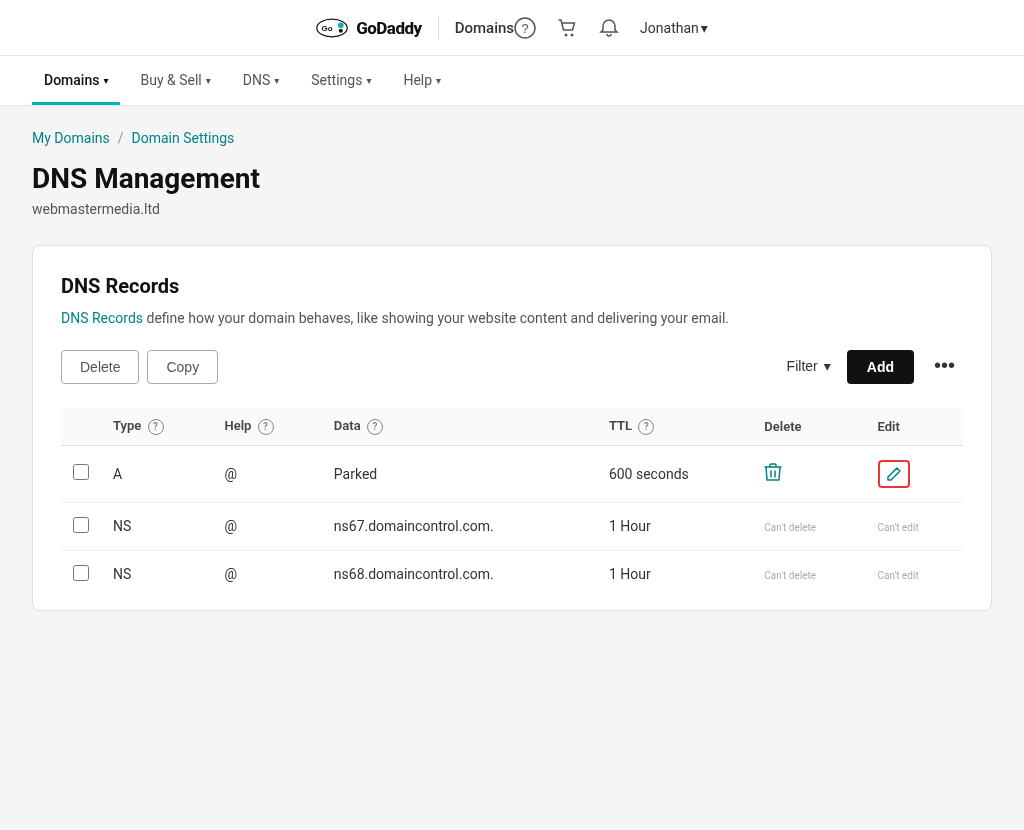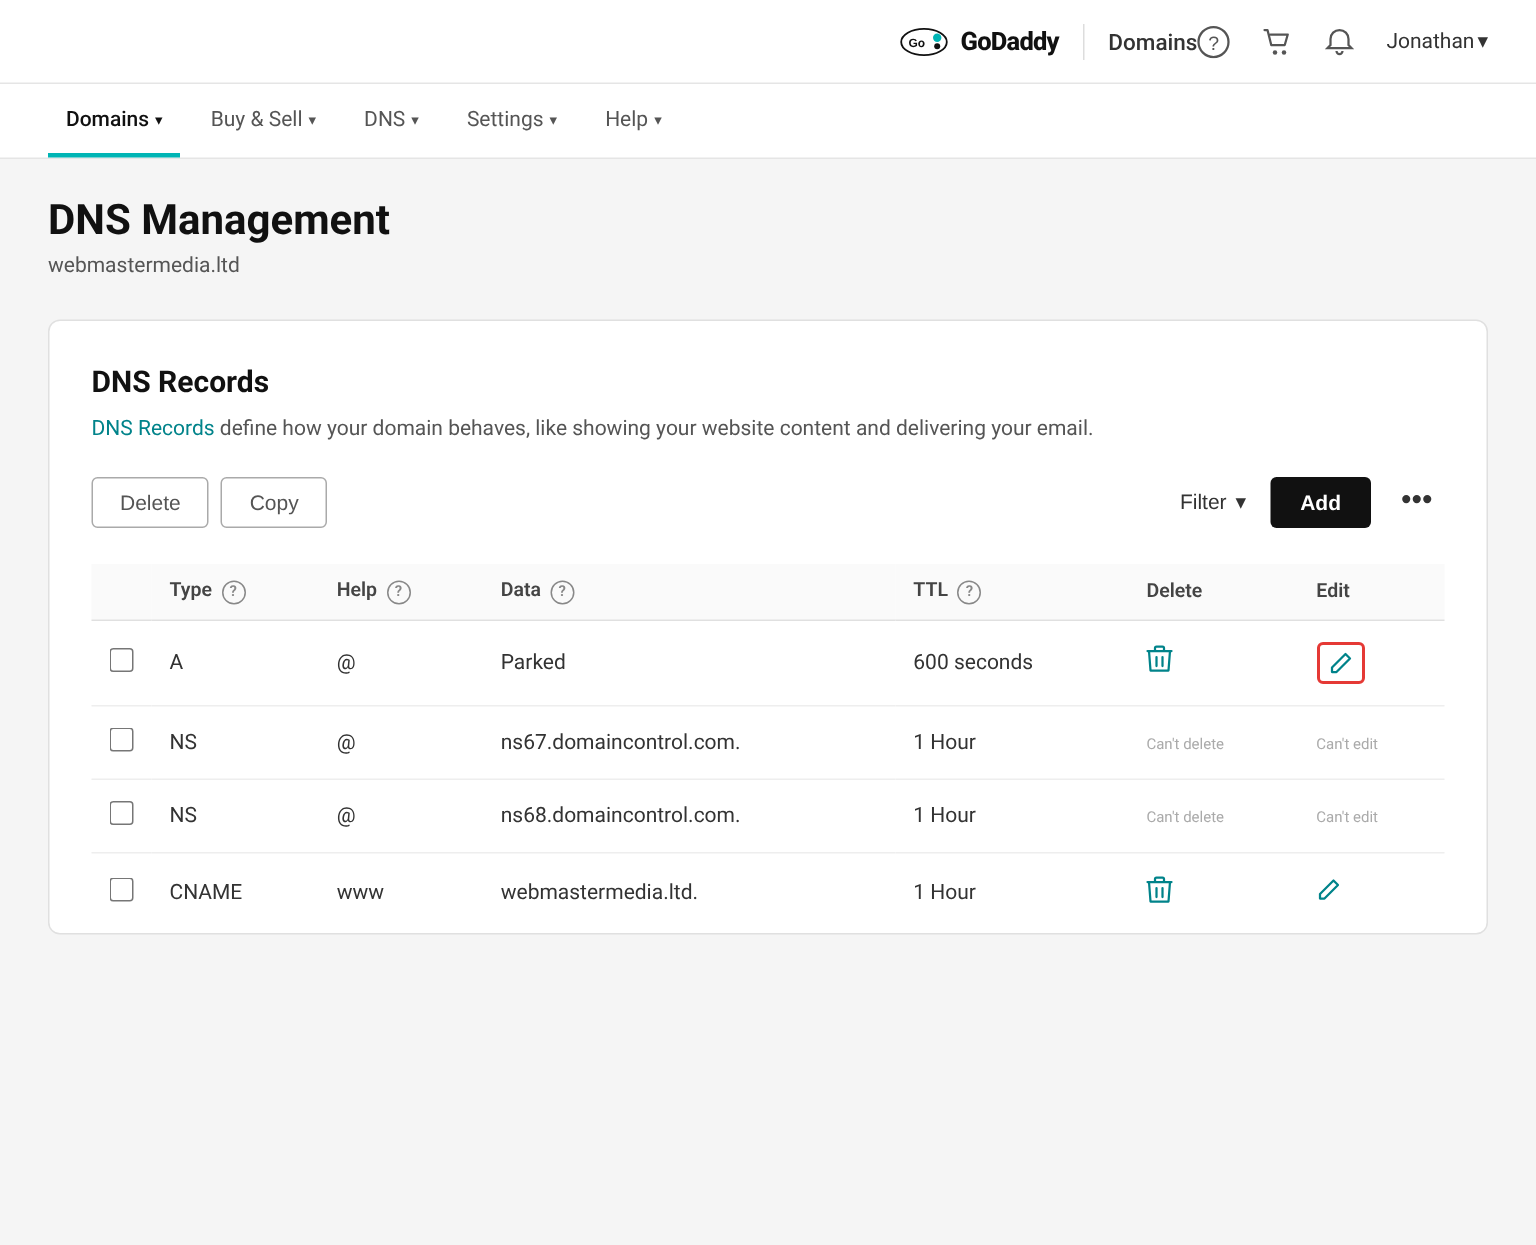--- a/index.html
+++ b/index.html
@@ -1,19 +1,19 @@
 <!DOCTYPE html>
 <html><head>
   <meta charset="utf-8">
   <style>
     * { box-sizing: border-box; margin: 0; padding: 0; }
     body { font-family: -apple-system, BlinkMacSystemFont, 'Segoe UI', Roboto, sans-serif; background: #f5f5f5; color: #333; font-size: 14px; }
 
     
-    .header { background: #fff; border-bottom: 1px solid #e5e5e5; padding: 0 32px; display: flex; align-items: center; justify-content: flex-end; height: 56px; }
+    .header { background: #fff; border-bottom: 1px solid #e5e5e5; padding: 0 32px; display: flex; align-items: center; justify-content: center; height: 56px; }
     .header-left { display: flex; align-items: center; gap: 16px; }
     .logo { display: flex; align-items: center; gap: 8px; font-size: 18px; font-weight: 700; color: #111; }
     .logo-icon { width: 32px; height: 20px; }
     .divider-v { width: 1px; height: 24px; background: #ddd; }
     .header-app { font-size: 15px; color: #333; font-weight: 500; }
     .header-right { display: flex; align-items: center; gap: 20px; }
     .header-icon { width: 22px; height: 22px; display: flex; align-items: center; justify-content: center; cursor: pointer; color: #555; font-size: 18px; }
     .user-menu { display: flex; align-items: center; gap: 2px; cursor: pointer; font-size: 14px; color: #333; }
 
     
@@ -25,21 +25,21 @@
     
     .page { background: #f5f5f5; padding: 24px 32px 40px; min-height: calc(100vh - 112px); }
     .breadcrumb { display: flex; align-items: center; gap: 8px; margin-bottom: 16px; font-size: 14px; }
     .breadcrumb-link { color: #00838a; cursor: pointer; text-decoration: none; }
     .breadcrumb-sep { color: #999; }
     .breadcrumb-current { color: #00838a; cursor: pointer; }
     .page-title { font-size: 28px; font-weight: 700; color: #111; margin-bottom: 6px; }
     .page-subtitle { font-size: 14px; color: #555; margin-bottom: 28px; }
 
     
-    .card { background: #fff; border-radius: 8px; border: 1px solid #e0e0e0; padding: 28px 28px 0; }
+    .card { background: #fff; border-radius: 8px; border: 1px solid #e0e0e0; padding: 28px 28px 12px; }
     .card-title { font-size: 20px; font-weight: 700; color: #111; margin-bottom: 12px; }
     .card-desc { font-size: 14px; color: #555; margin-bottom: 24px; }
     .card-desc a { color: #00838a; text-decoration: none; }
 
     
     .toolbar { display: flex; align-items: center; justify-content: space-between; margin-bottom: 24px; }
     .toolbar-left { display: flex; gap: 8px; }
     .toolbar-right { display: flex; align-items: flex-start; gap: 12px; }
     .btn-outline { border: 1px solid #aaa; background: #fff; color: #555; padding: 8px 18px; border-radius: 4px; cursor: pointer; font-size: 14px; }
     .btn-primary { background: #111; color: #fff; border: none; padding: 9px 20px; border-radius: 4px; cursor: pointer; font-size: 14px; font-weight: 600; }
@@ -127,20 +127,25 @@
     <span class="chevron">▾</span>
   </a>
   <a class="nav-item">
     <span>Help</span>
     <span class="chevron">▾</span>
   </a>
 </div>
 
 <div class="page">
 
+  <div class="breadcrumb">
+    <a class="breadcrumb-link">My Domains</a>
+    <span class="breadcrumb-sep">/</span>
+    <span class="breadcrumb-current">Domain Settings</span>
+  </div>
 
   <h1 class="page-title">DNS Management</h1>
   <p class="page-subtitle">webmastermedia.ltd</p>
 
   <div class="card">
     <h2 class="card-title">DNS Records</h2>
     <p class="card-desc">
       <a>DNS Records</a><span> define how your domain behaves, like showing your website content and delivering your email.</span>
     </p>
 
@@ -222,37 +227,16 @@
         <tr>
           <td><input type="checkbox" class="cb" style=""></td>
           <td>NS</td>
           <td>@</td>
           <td>ns68.domaincontrol.com.</td>
           <td>1 Hour</td>
           <td><span class="cant-text">Can't delete</span></td>
           <td><span class="cant-text">Can't edit</span></td>
         </tr>
 
-        <tr>
-          <td><input type="checkbox" class="cb" style=""></td>
-          <td>CNAME</td>
-          <td>www</td>
-          <td>webmastermedia.ltd.</td>
-          <td>1 Hour</td>
-          <td>
-            <span class="icon-trash">
-              <svg width="18" height="20" viewBox="0 0 18 20" fill="none">
-                <path d="M1 5h16M7 9v6M11 9v6M2 5l1 13h12L16 5H2zM6 5V3a1 1 0 011-1h4a1 1 0 011 1v2" stroke="#00838a" stroke-width="1.5" stroke-linecap="round" stroke-linejoin="round"></path>
-              </svg>
-            </span>
-          </td>
-          <td>
-            <span class="icon-edit">
-              <svg width="16" height="16" viewBox="0 0 16 16" fill="none">
-                <path d="M11 2l3 3L5 14H2v-3L11 2z" stroke="#00838a" stroke-width="1.5" stroke-linecap="round" stroke-linejoin="round"></path>
-              </svg>
-            </span>
-          </td>
-        </tr>
       </tbody>
     </table>
   </div>
 </div>
 
 </body></html>

